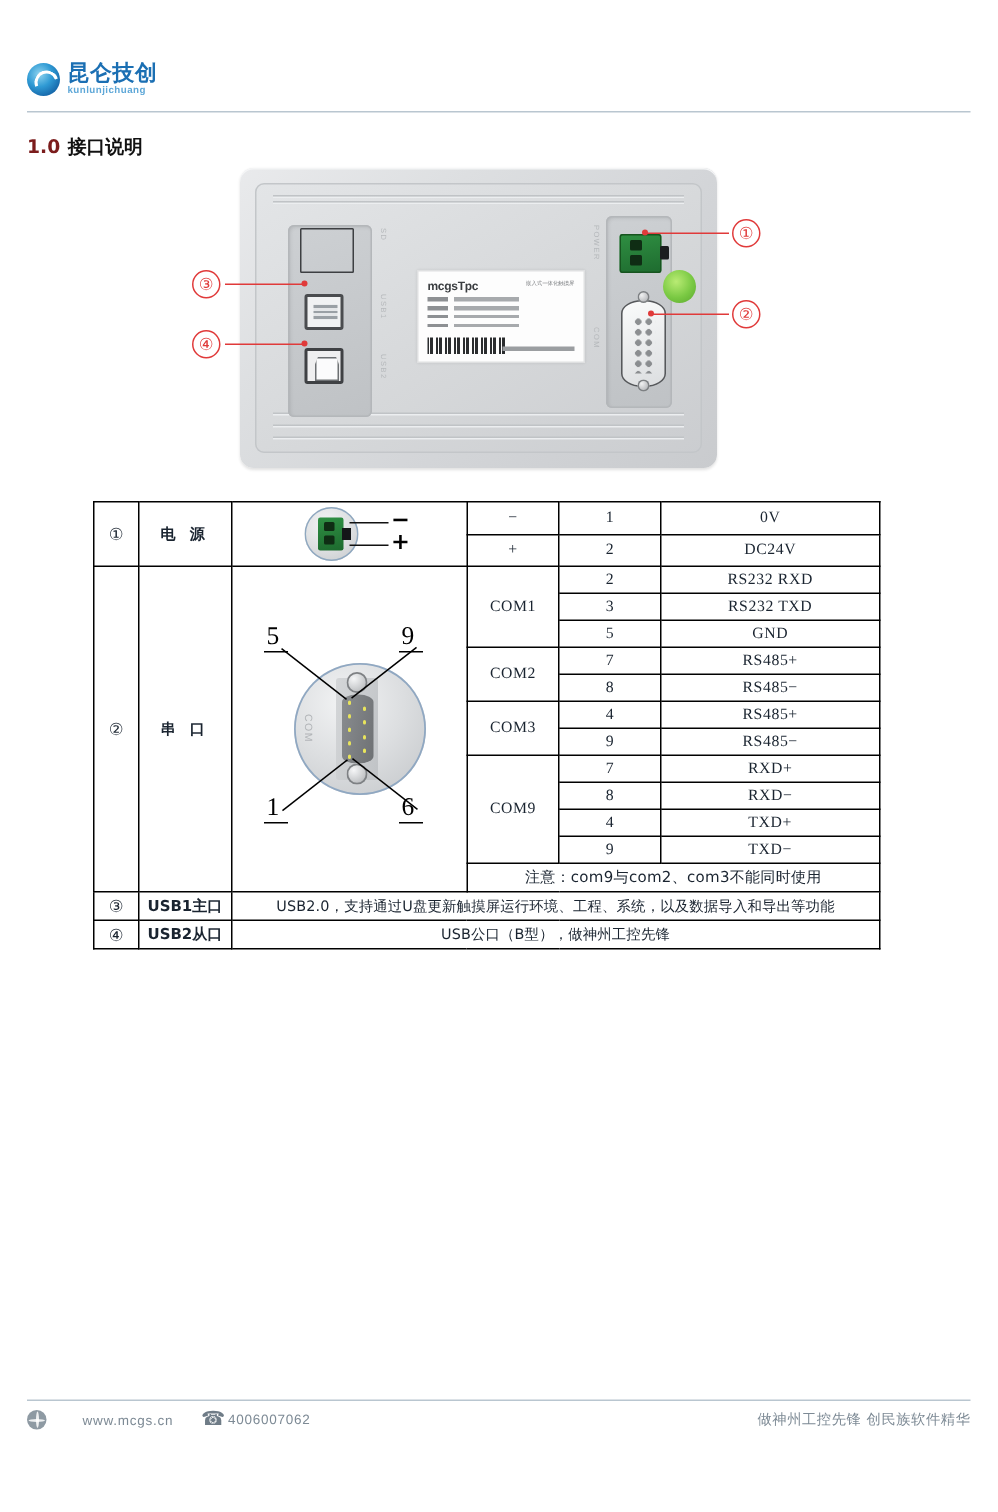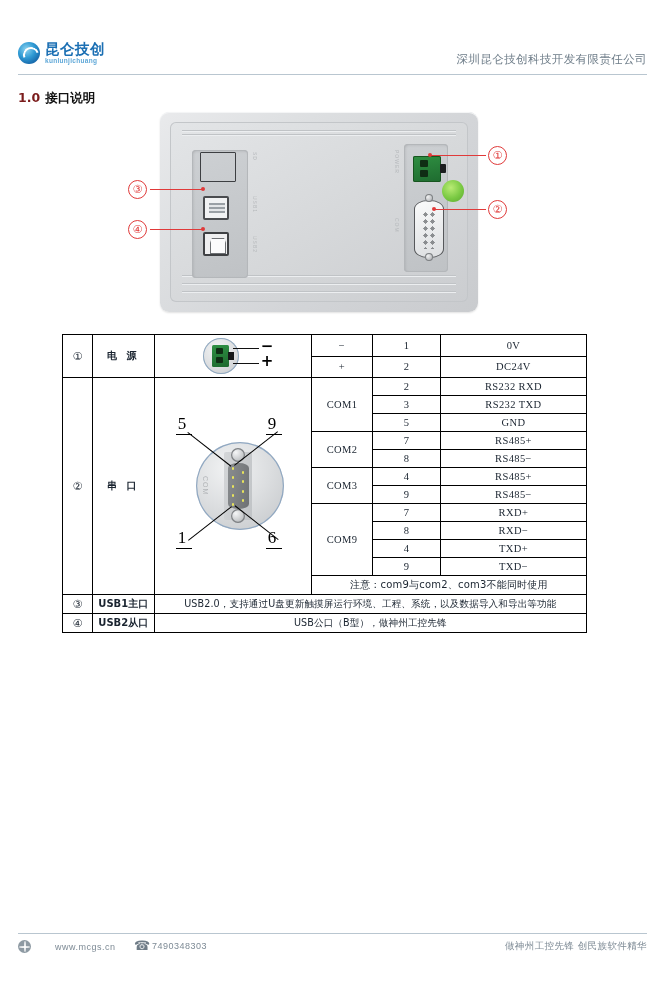--- a/index.html
+++ b/index.html
@@ -554,21 +554,20 @@
 <body>
 
 <div class="page-header">
   <div class="logo-wrap">
     <div class="logo-mark"></div>
     <div class="logo-text">
       <span class="logo-cn">昆仑技创</span>
       <span class="logo-en">kunlunjichuang</span>
     </div>
   </div>
-  <div class="header-company">深圳昆仑技创科技开发有限责任公司</div>
   <div class="header-rule"></div>
 </div>
 
 <div class="section-heading">
   <span class="section-num">1.0</span><span>接口说明</span>
 </div>
 
 <div class="device-figure">
 
   <div class="device-body">
@@ -593,20 +592,30 @@
       <div class="db9-port"></div>
       <div class="db9-screw screw-top"></div>
       <div class="db9-screw screw-bot"></div>
 
       <div class="side-text" style="left:82px; top:30px;">SD</div>
       <div class="side-text" style="left:82px; top:74px;">USB1</div>
       <div class="side-text" style="left:82px; top:114px;">USB2</div>
       <div class="side-text" style="right:68px; top:28px;">POWER</div>
       <div class="side-text" style="right:68px; top:96px;">COM</div>
 
+      <div class="id-label">
+        <div class="id-brand">mcgsTpc</div>
+        <div class="id-sub">嵌入式一体化触摸屏</div>
+        <div class="id-line"></div>
+        <div class="id-line"></div>
+        <div class="id-line"></div>
+        <div class="id-line"></div>
+        <div class="id-barcode"></div>
+        <div class="id-foot"></div>
+      </div>
 
     </div>
   </div>
 
   <div class="callout" style="left:370px; top:38px;">①</div>
   <div class="lead" style="left:312px; top:47px; width:56px;"></div>
   <div class="lead-dot" style="left:310px; top:45px;"></div>
 
   <div class="callout" style="left:370px; top:92px;">②</div>
   <div class="lead" style="left:316px; top:101px; width:52px;"></div>
@@ -751,16 +760,16 @@
 </table>
 
 <div class="footer-rule"></div>
 <div class="footer">
   <div class="foot-item foot-web">
     <span class="icon-globe"></span>
     <span>www.mcgs.cn</span>
   </div>
   <div class="foot-item foot-tel">
     <span class="icon-phone">☎</span>
-    <span>7490348303</span>
+    <span>4006007062</span>
   </div>
   <div class="foot-slogan">做神州工控先锋  创民族软件精华</div>
 </div>
 
 </body></html>

